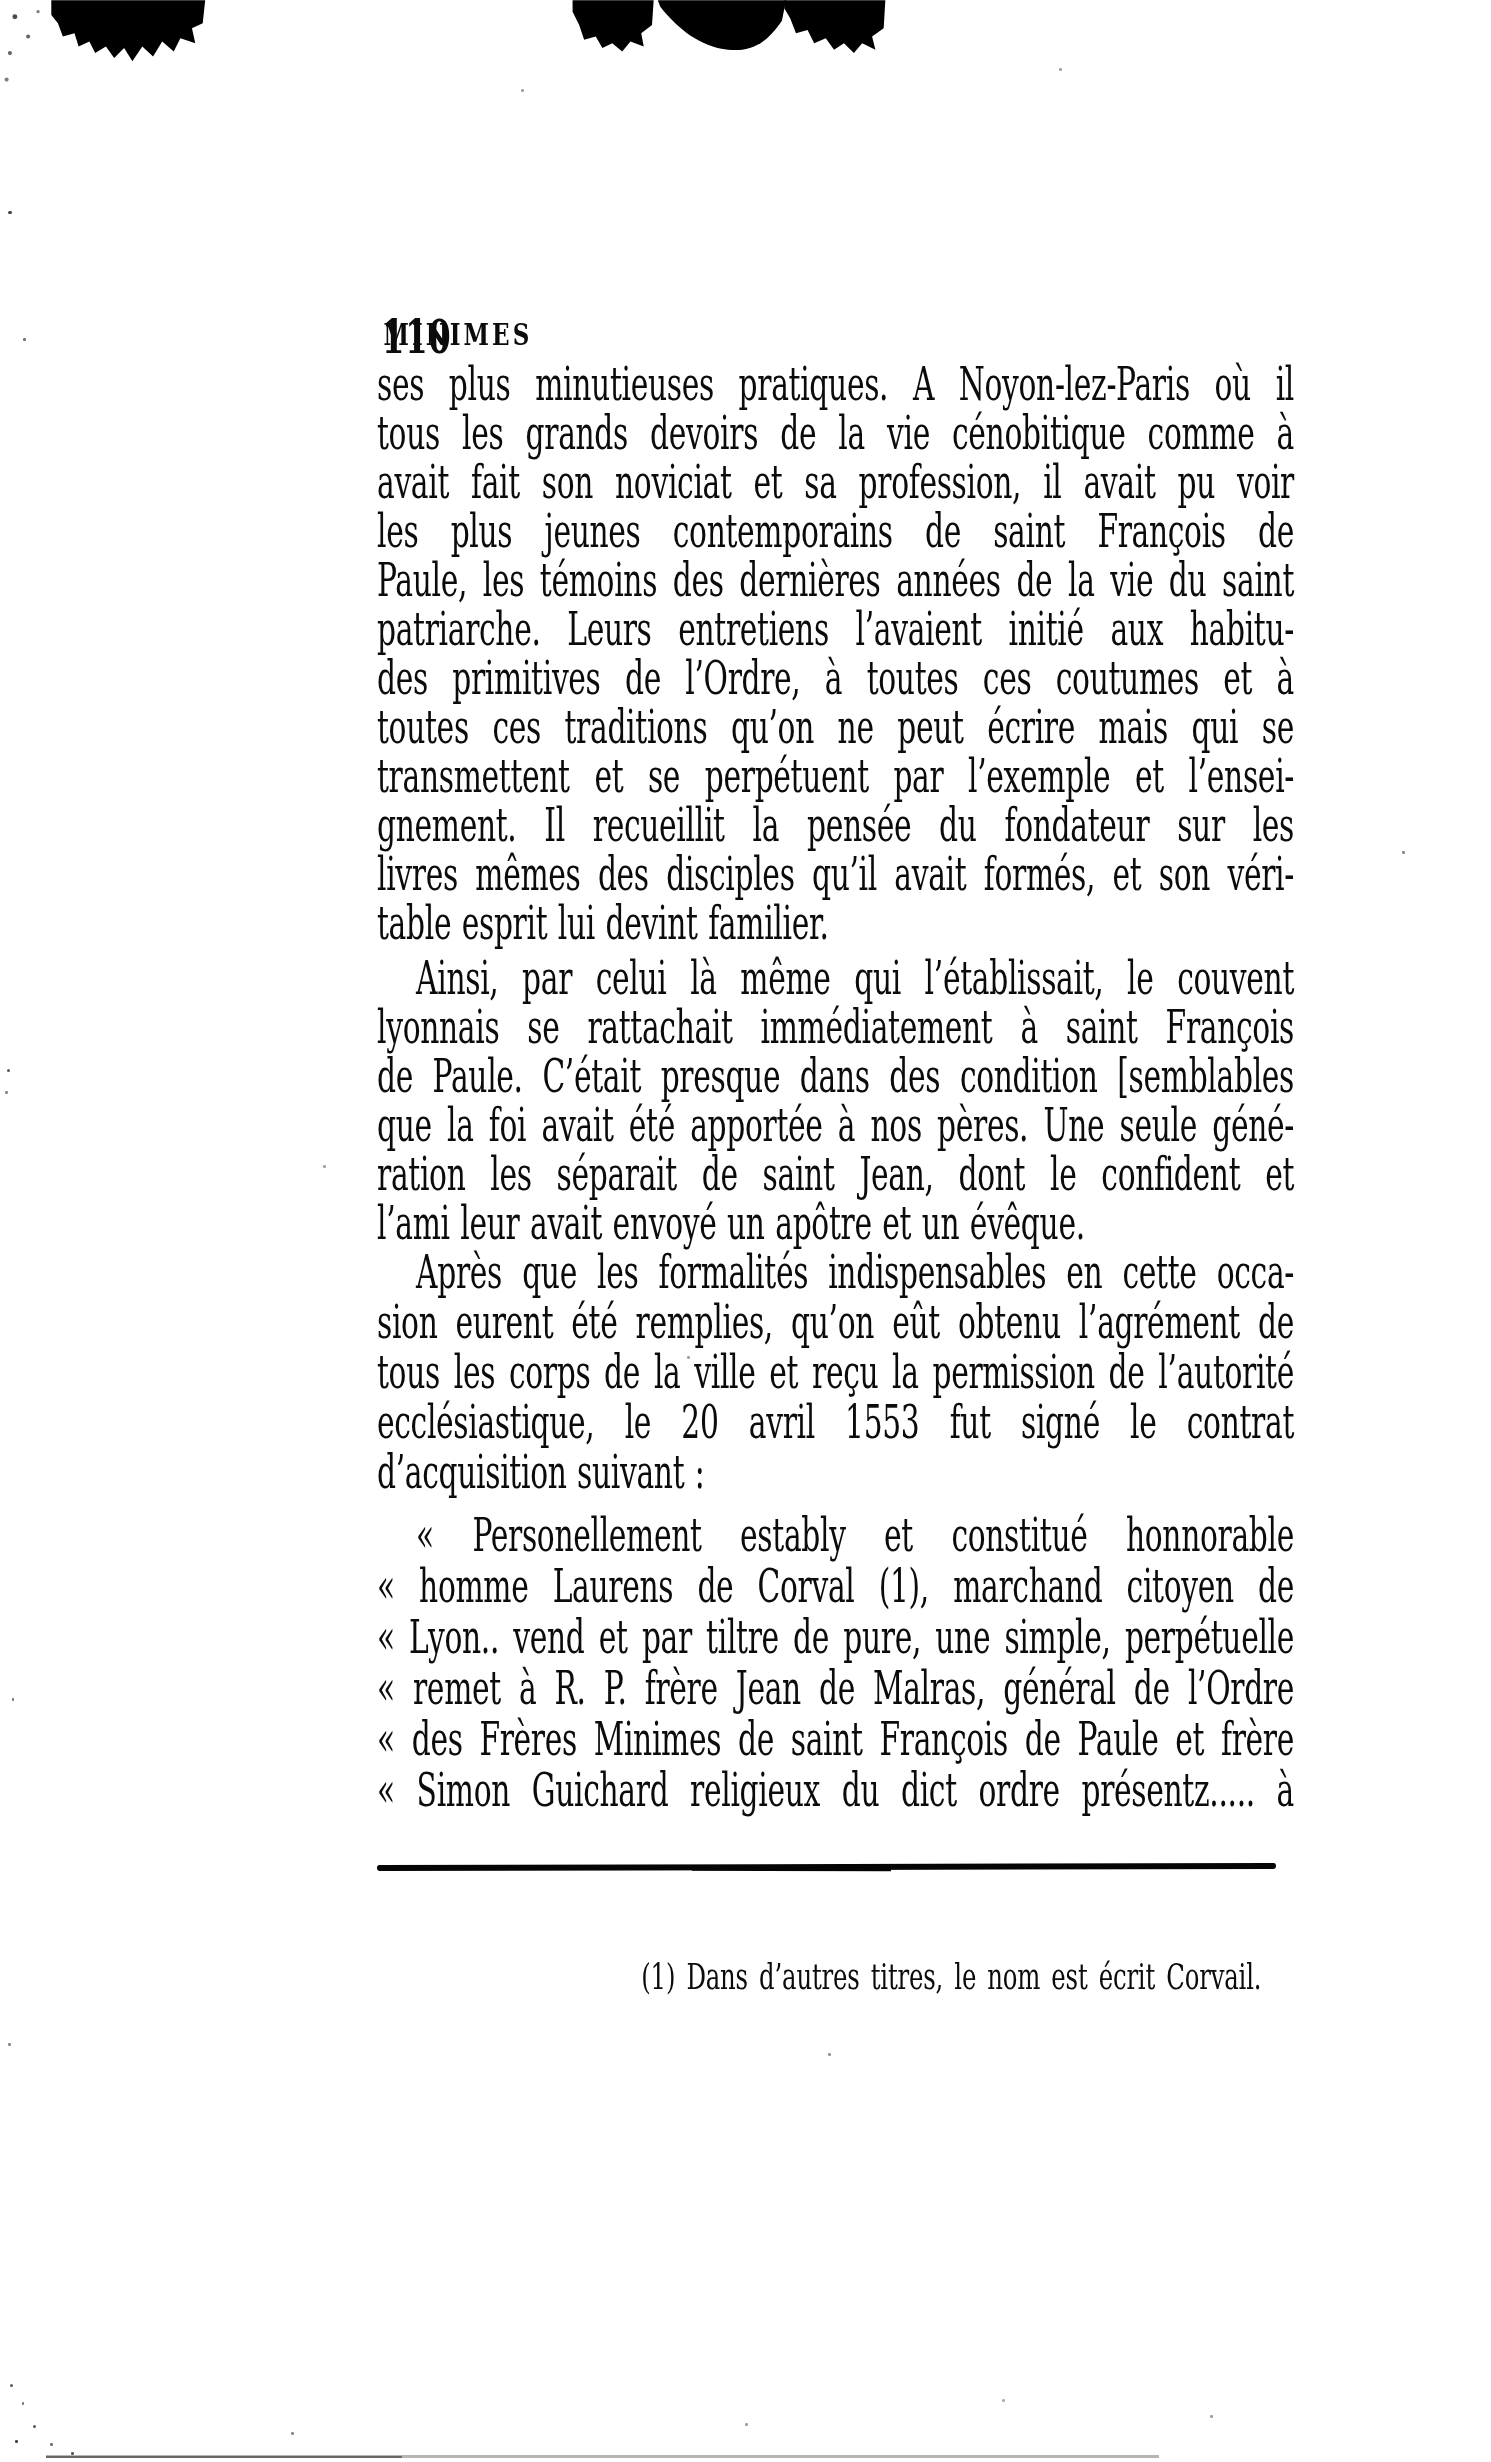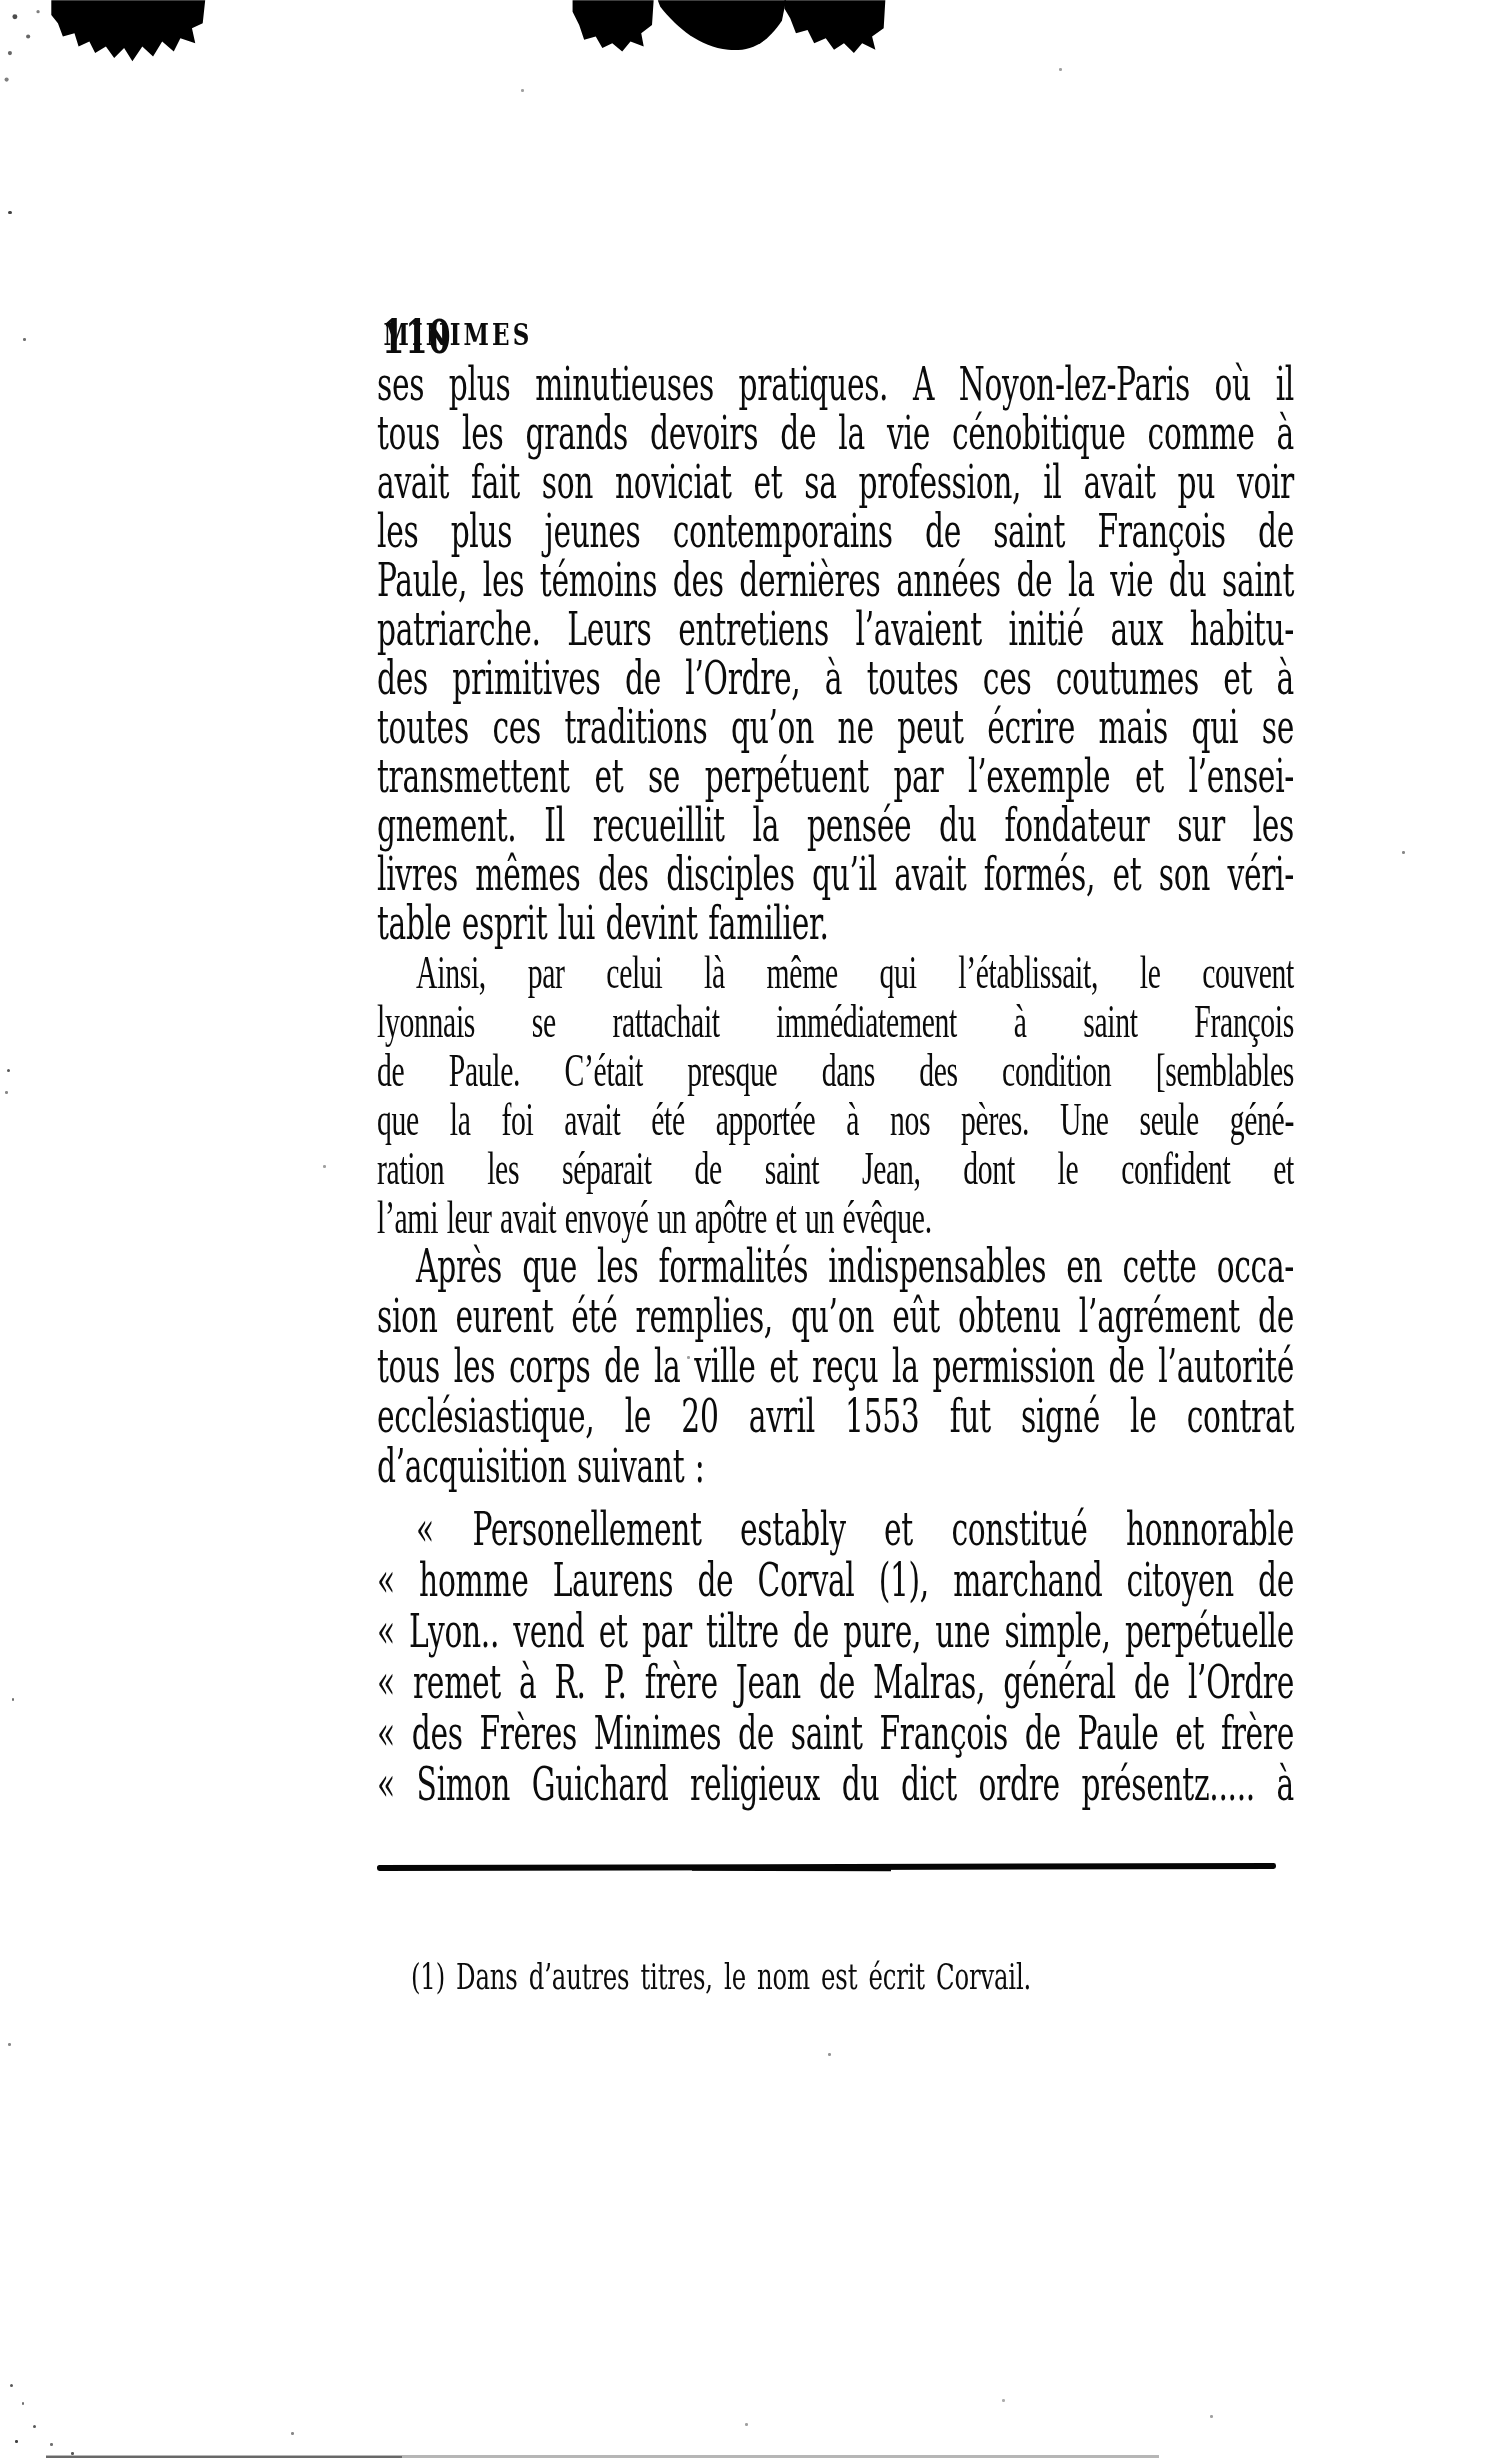--- a/index.html
+++ b/index.html
@@ -43,21 +43,21 @@
   .ind{text-indent:46px;}
   
   .rule{
     position:absolute;top:1864px;left:377px;width:899px;height:5.8px;
     background:#050505;border-radius:2.5px;transform:rotate(-0.12deg);
   }
   .rule::after{
     content:"";position:absolute;left:315px;top:3.3px;width:199px;height:4.1px;
     background:#050505;transform:rotate(0.25deg);
   }
-  .footnote{position:absolute;top:1960px;left:411px;width:828px;}
+  .footnote{position:absolute;top:1960px;left:433px;width:828px;text-align:right;}
   .footnote span{
     display:block;width:115%;
     transform:scale(0.87,1.25);transform-origin:0 0;
     font-size:28px;line-height:28px;word-spacing:4.1px;letter-spacing:-0.2px;
   }
   .speck{position:absolute;background:#111;border-radius:50%;}
   .bottomline{
     position:absolute;top:2455px;left:46px;width:1113px;height:2.5px;
     background:#7a7a7a;opacity:.55;
   }
@@ -122,21 +122,21 @@
         <div class="line" style="height: 49px;">
           <span class="stretch just">gnement. Il recueillit la pensée du fondateur sur les</span>
         </div>
         <div class="line" style="height: 49px;">
           <span class="stretch just">livres mêmes des disciples qu’il avait formés, et son véri-</span>
         </div>
         <div class="line" style="height: 49px;">
           <span class="stretch">table esprit lui devint familier.</span>
         </div>
       </div>
-      <div class="para" style="margin-top: 0px; font-family: Liberation Serif, serif;">
+      <div class="para" style="margin-top: 6px;">
         <div class="line" style="height: 49px;">
           <span class="stretch just ind">Ainsi, par celui là même qui l’établissait, le couvent</span>
         </div>
         <div class="line" style="height: 49px;">
           <span class="stretch just">lyonnais se rattachait immédiatement à saint François</span>
         </div>
         <div class="line" style="height: 49px;">
           <span class="stretch just">de Paule. C’était presque dans des condition [semblables</span>
         </div>
         <div class="line" style="height: 49px;">

